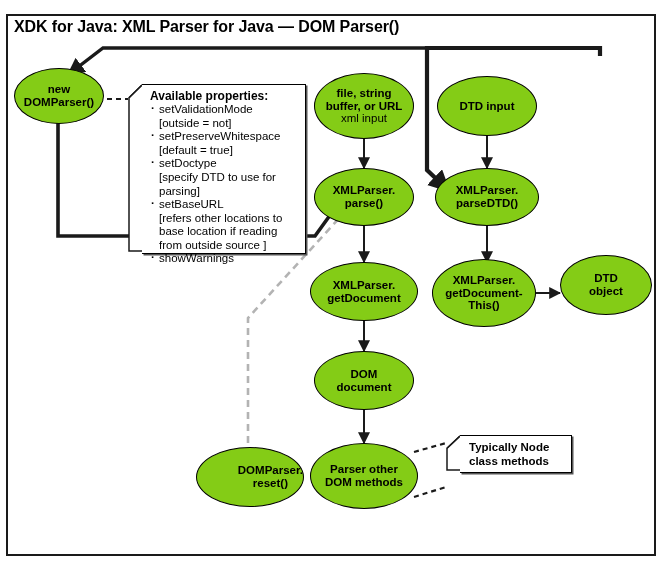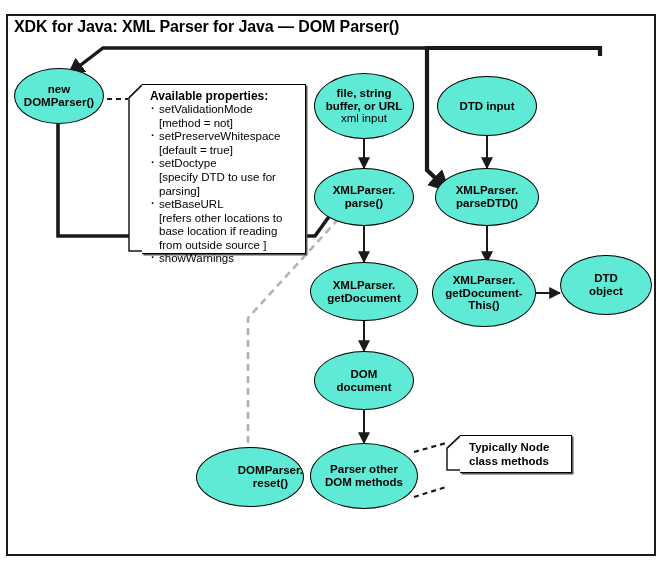--- a/index.html
+++ b/index.html
@@ -44,21 +44,21 @@
     pointer-events: none;
   }
   .node {
     position: absolute;
     display: flex;
     align-items: center;
     justify-content: center;
     text-align: center;
     border: 1.6px solid #000000;
     border-radius: 50%;
-    background: #5eead4;
+    background: #84cc16;
     box-sizing: border-box;
     font-size: 11.5px;
     font-weight: bold;
     line-height: 1.12;
     color: #000000;
   }
   .node .sub {
     font-weight: normal;
   }
   .note {
@@ -243,21 +243,21 @@
 
   <div class="note" style="left:142px; top:73px; width:164px; height:170px;">
     <svg class="fold" viewBox="0 0 14 170" preserveAspectRatio="none">
       <path d="M 14 1 L 1 14 L 1 169 L 14 169" fill="#ffffff" stroke="#1a1a1a" stroke-width="1.5" vector-effect="non-scaling-stroke"></path>
       <path d="M 14 1 L 1 14" fill="none" stroke="#1a1a1a" stroke-width="1.5" vector-effect="non-scaling-stroke"></path>
     </svg>
     <div class="body">
       <div class="note-title">Available properties:</div>
       <ul>
         <li>setValidationMode
-[method = not]</li>
+[outside = not]</li>
         <li>setPreserveWhitespace
 [default = true]</li>
         <li>setDoctype
 [specify DTD to use for
 parsing]</li>
         <li>setBaseURL
 [refers other locations to
 base location if reading
 from outside source ]</li>
         <li>showWarnings</li>

